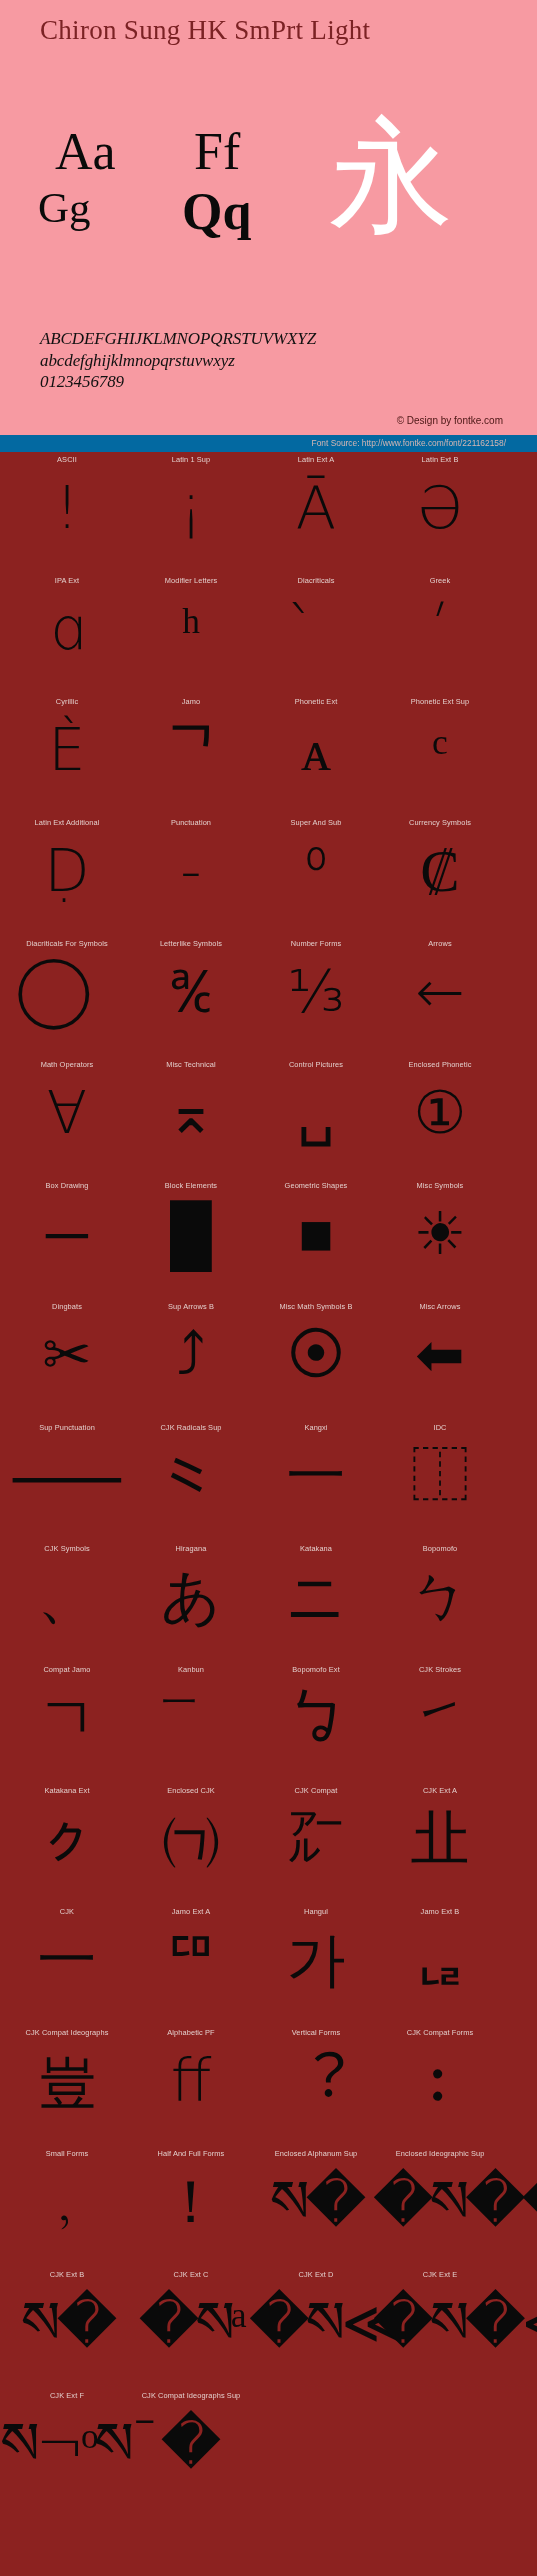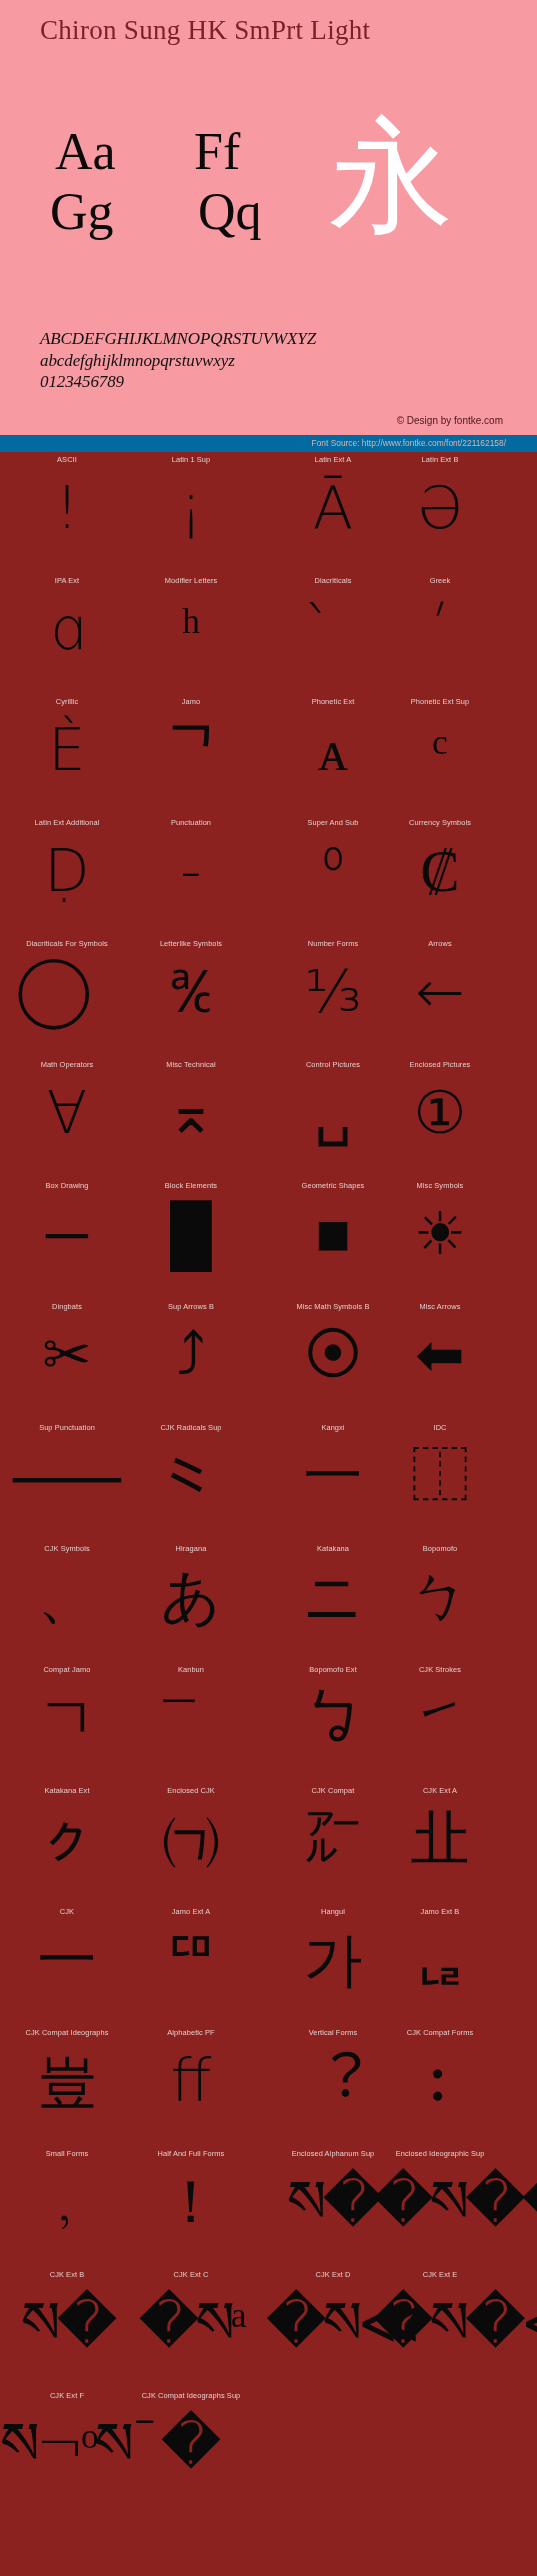--- a/index.html
+++ b/index.html
@@ -47,22 +47,22 @@
 
   .gl-cell {
     position: absolute;
     font-family: "Liberation Serif", serif;
     color: #0a0a0a;
     line-height: 1;
   }
 
   .gl-aa  { left: 55px;  top: 39px;  font-size: 52px; }
   .gl-ff  { left: 194px; top: 39px;  font-size: 52px; }
-  .gl-gg  { left: 50px;  top: 99px; font-size: 52px; }
-  .gl-qq  { left: 198px; top: 99px; font-size: 52px; }
+  .gl-gg  { left: 38px;  top: 99px; font-size: 43px; }
+  .gl-qq  { left: 182px; top: 99px; font-size: 52px; font-weight: bold; }
 
   .gl-cjk {
     position: absolute;
     left: 329px;
     top: 27px;
     font-family: "DejaVu Sans", sans-serif;
     font-size: 124px;
     line-height: 1;
     color: #ffffff;
     font-weight: 300;
@@ -127,21 +127,21 @@
 
   .grid-cell {
     position: absolute;
     top: 0;
     width: 134px;
     height: 121px;
     text-align: center;
   }
   .grid-cell.c0 { left: 0px; }
   .grid-cell.c1 { left: 124px; }
-  .grid-cell.c2 { left: 266px; }
+  .grid-cell.c2 { left: 249px; }
   .grid-cell.c3 { left: 373px; }
 
   .block-label {
     position: absolute;
     top: 2.7px;
     left: 0;
     width: 134px;
     text-align: center;
     font-size: 7.4px;
     color: #e3cfcc;
@@ -294,21 +294,21 @@
       </div>
       <div class="grid-cell c1">
         <div class="block-label">Misc Technical</div>
         <div class="block-sample">⌅</div>
       </div>
       <div class="grid-cell c2">
         <div class="block-label">Control Pictures</div>
         <div class="block-sample">␣</div>
       </div>
       <div class="grid-cell c3">
-        <div class="block-label">Enclosed Pictures</div>
+        <div class="block-label">Enclosed Phonetic</div>
         <div class="block-sample">①</div>
       </div>
     </div>
     <div class="grid-row">
       <div class="grid-cell c0">
         <div class="block-label">Box Drawing</div>
         <div class="block-sample">─</div>
       </div>
       <div class="grid-cell c1">
         <div class="block-label">Block Elements</div>

